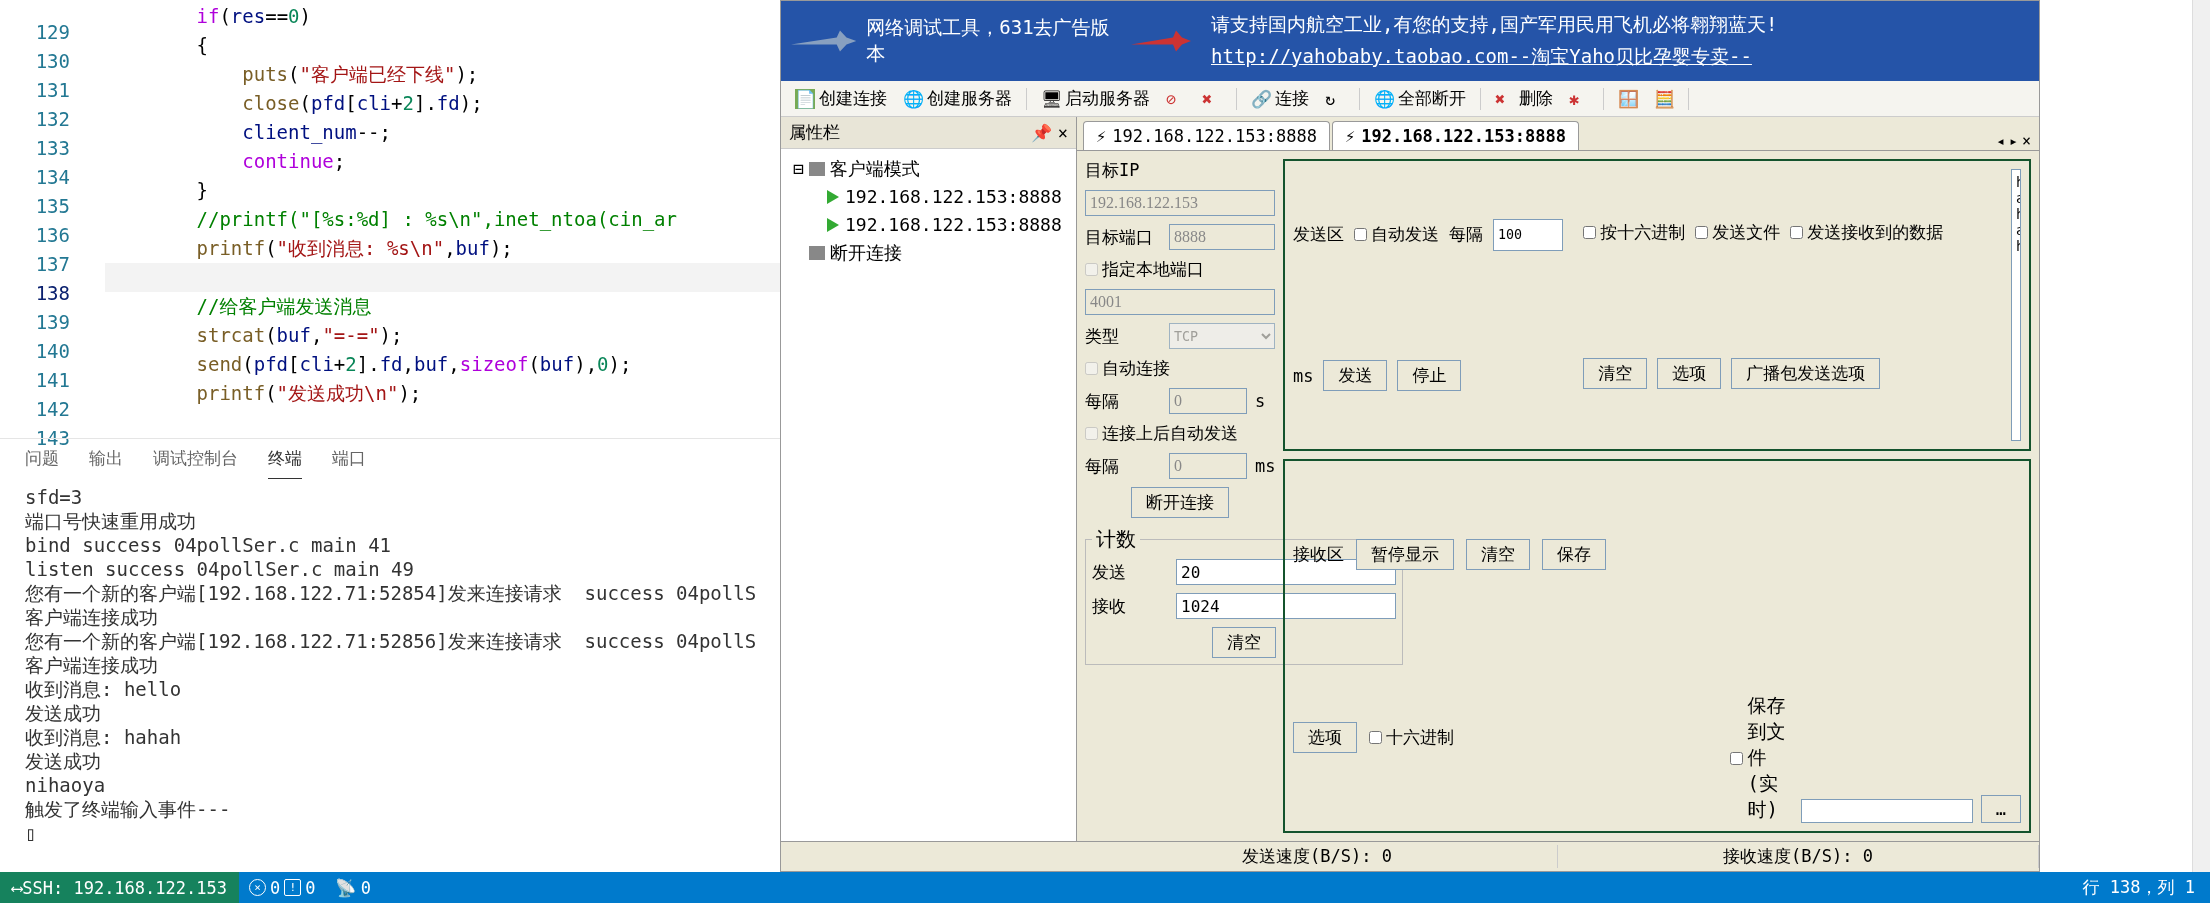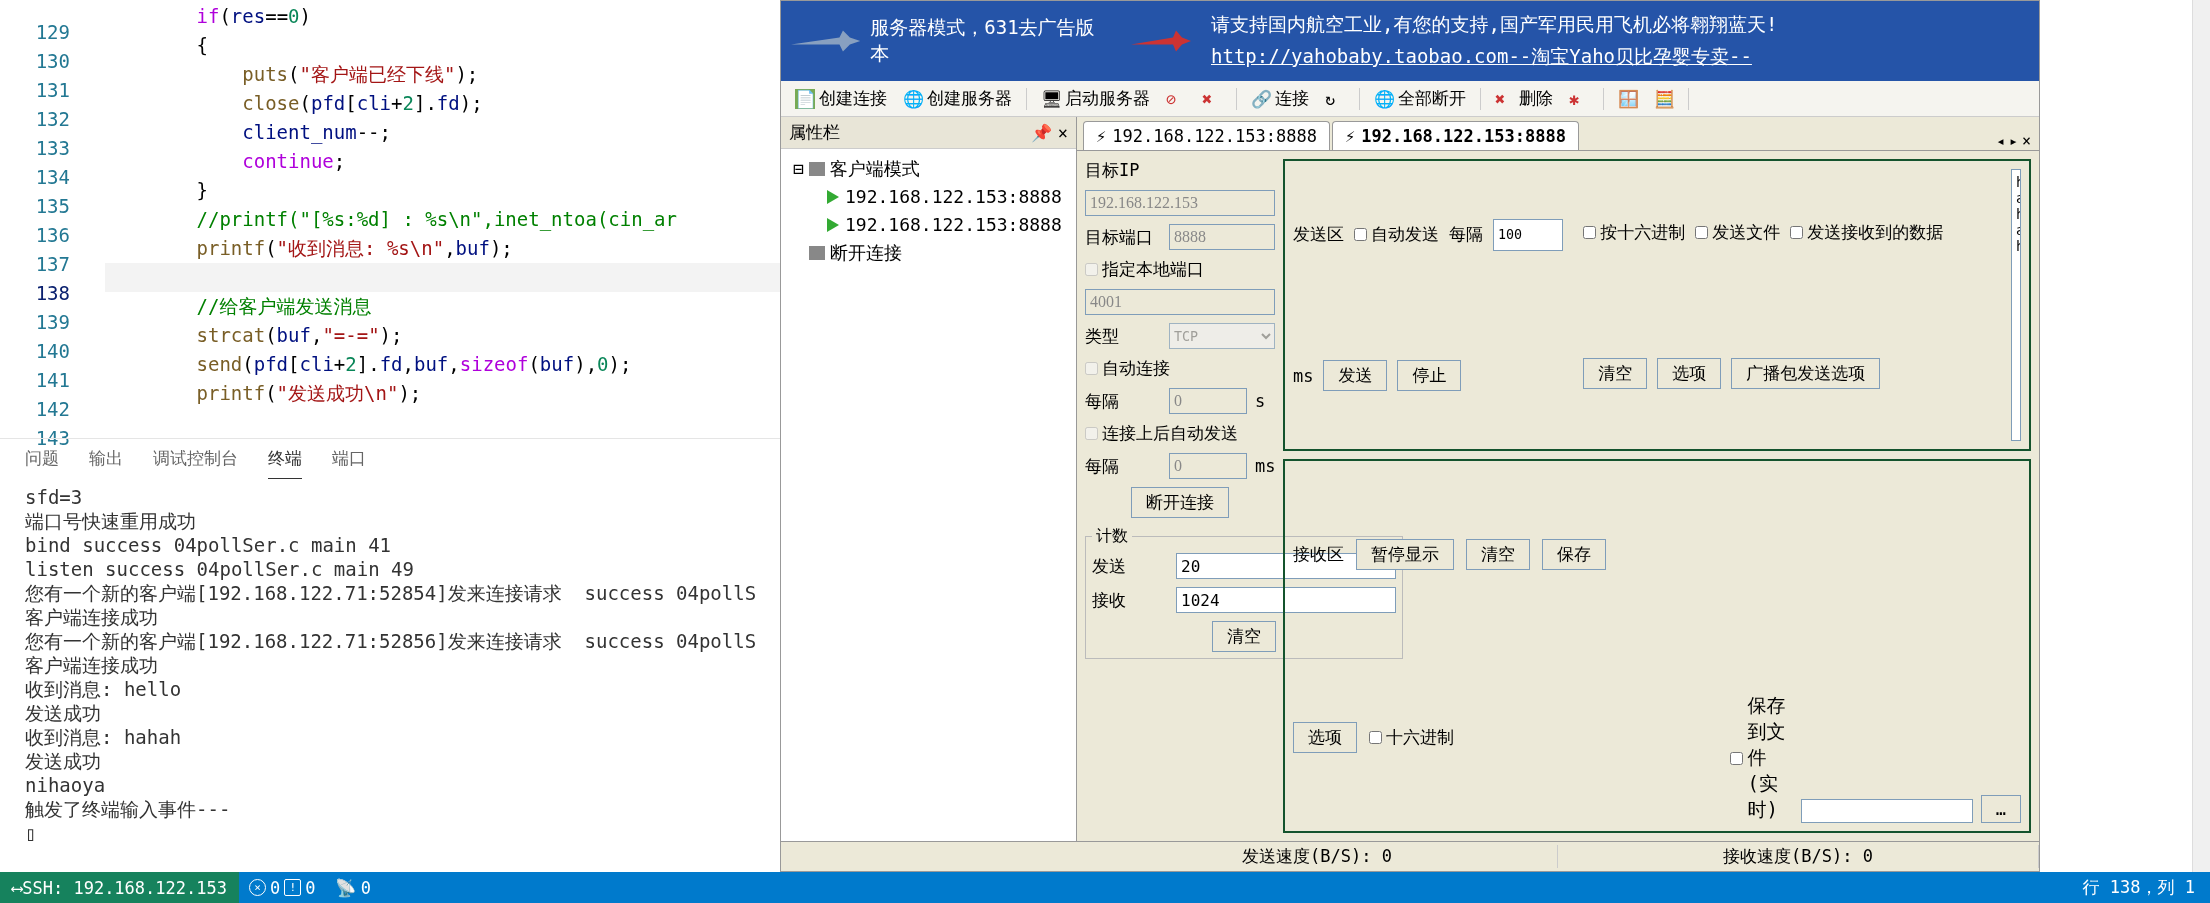--- a/index.html
+++ b/index.html
@@ -51,21 +51,21 @@
 .cfg-row { display: flex; align-items: center; gap: 8px; }
 .cfg-row label { min-width: 76px; }
 .cfg-row input[type=text] { flex: 1; min-width: 0; height: 26px; padding: 0 4px; border: 1px solid #7f9db9; font-size: 16px; }
 .cfg-row input[disabled] { background: #ece9d8; color: #888; font-family: Liberation Serif, serif; }
 .cfg-row select { flex: 1; height: 26px; border: 1px solid #7f9db9; }
 .cfg-row .unit { width: 20px; }
 .btn { background: #ece9d8; border: 1px solid #7f9db9; padding: 3px 14px; font-size: 17px; cursor: pointer; }
 .btn:disabled { color: #000000; }
 .chk { display: flex; align-items: center; gap: 4px; }
 .fieldset { border: 1px solid #bbb; padding: 6px; }
-.fieldset legend { font-size: 16px; padding: 0 4px; }
+.fieldset legend { font-size: 20px; padding: 0 4px; }
 .data-col { flex: 1; display: flex; flex-direction: column; gap: 8px; }
 .group-box { border: 2px solid #14532d; padding: 8px; display: flex; gap: 8px; }
 .send-top { display: flex; align-items: center; gap: 10px; flex-wrap: wrap; font-size: 17px; }
 .send-top input[type=text] { width: 70px; height: 32px; border: 1px solid #7f9db9; padding: 0 4px; }
 .textarea { width: 100%; flex: 1; min-height: 140px; border: 1px solid #7f9db9; background: #fff; padding: 4px; font-size: 14px; resize: none; }
 .recv-top { display: flex; align-items: center; gap: 12px; flex-wrap: wrap; font-size: 17px; }
 .recv-save { display: flex; align-items: flex-end; gap: 8px; }
 .recv-save input[type=text] { flex: 1; height: 24px; border: 1px solid #7f9db9; }
 .speedbar { height: 30px; border-top: 1px solid #999; display: flex; align-items: center; font-size: 17px; background: #ece9d8; }
 .speedbar .cell { flex: 1; text-align: center; border-right: 1px solid #ccc; }
@@ -117,21 +117,21 @@
 收到消息: hahah
 发送成功
 nihaoya
 触发了终端输入事件---
 ▯</div>
 
 <div class="tool-window">
   <div class="banner">
     <div class="banner-cell" style="width:340px">
         <span class="plane"></span>
-        <span>服务器模式，631去广告版本</span>
+        <span>网络调试工具，631去广告版本</span>
       </div>
     <div class="banner-cell" style="width:80px">
         <span class="plane" style="background:#c33"></span>
       </div>
     <div class="banner-cell wide">
       <span>请支持国内航空工业,有您的支持,国产军用民用飞机必将翱翔蓝天!</span>
       <span style="text-decoration:underline">http://yahobaby.taobao.com--淘宝Yaho贝比孕婴专卖--</span>
     </div>
   </div>
 

